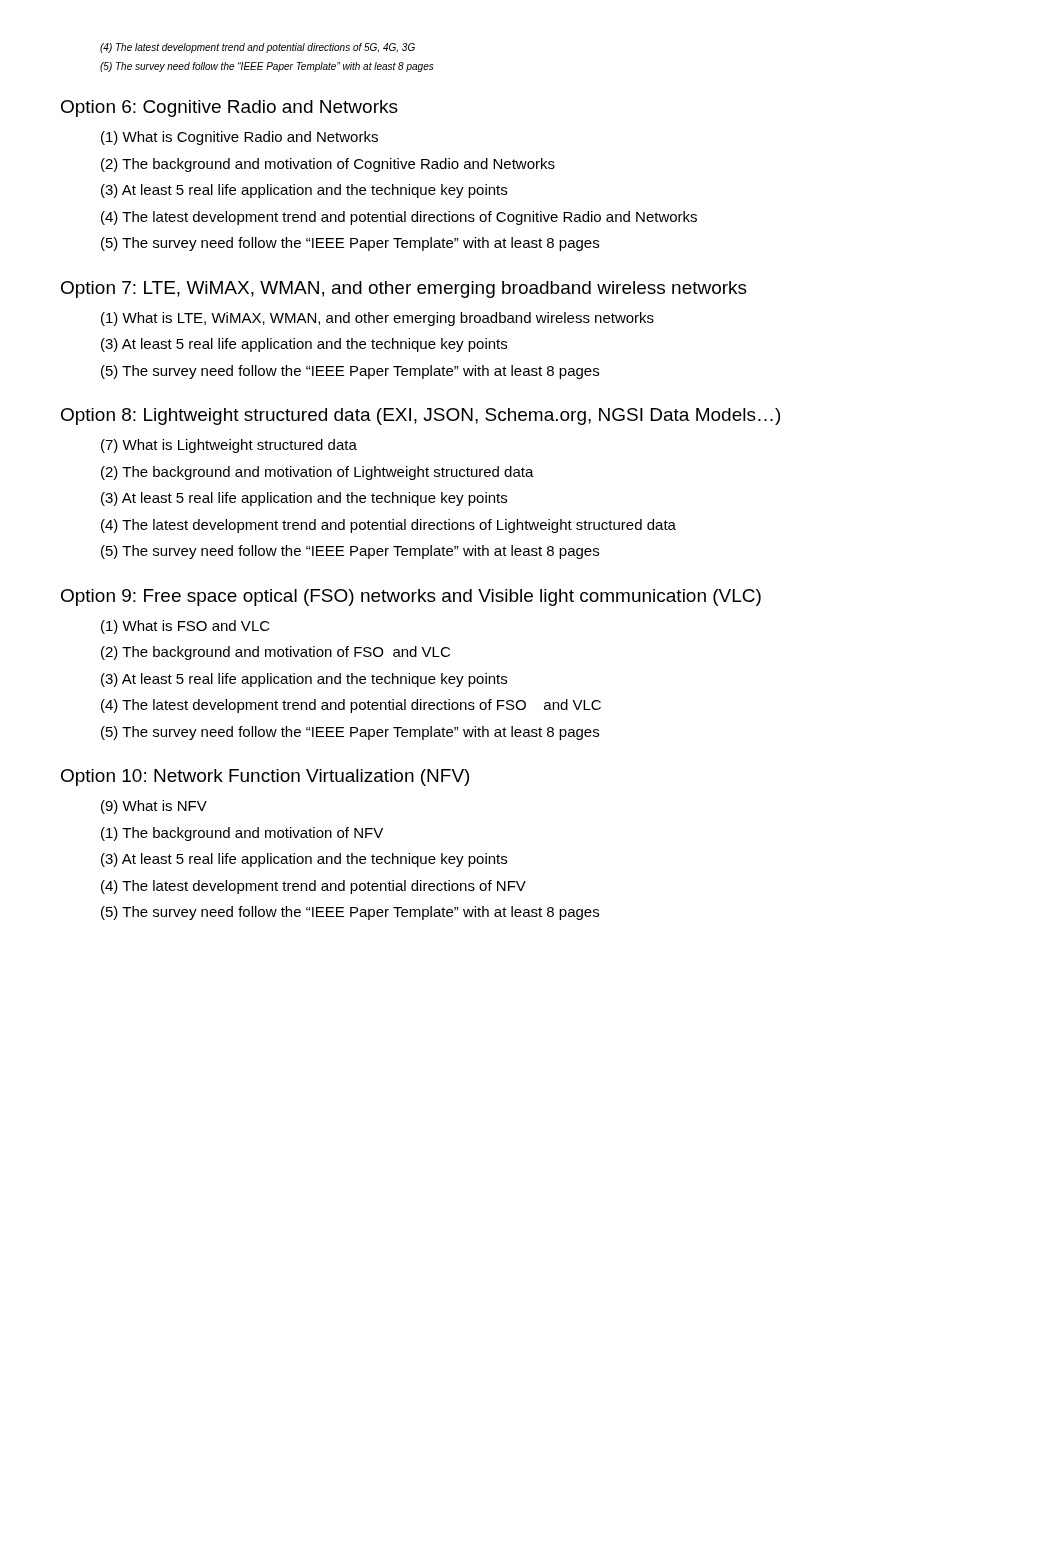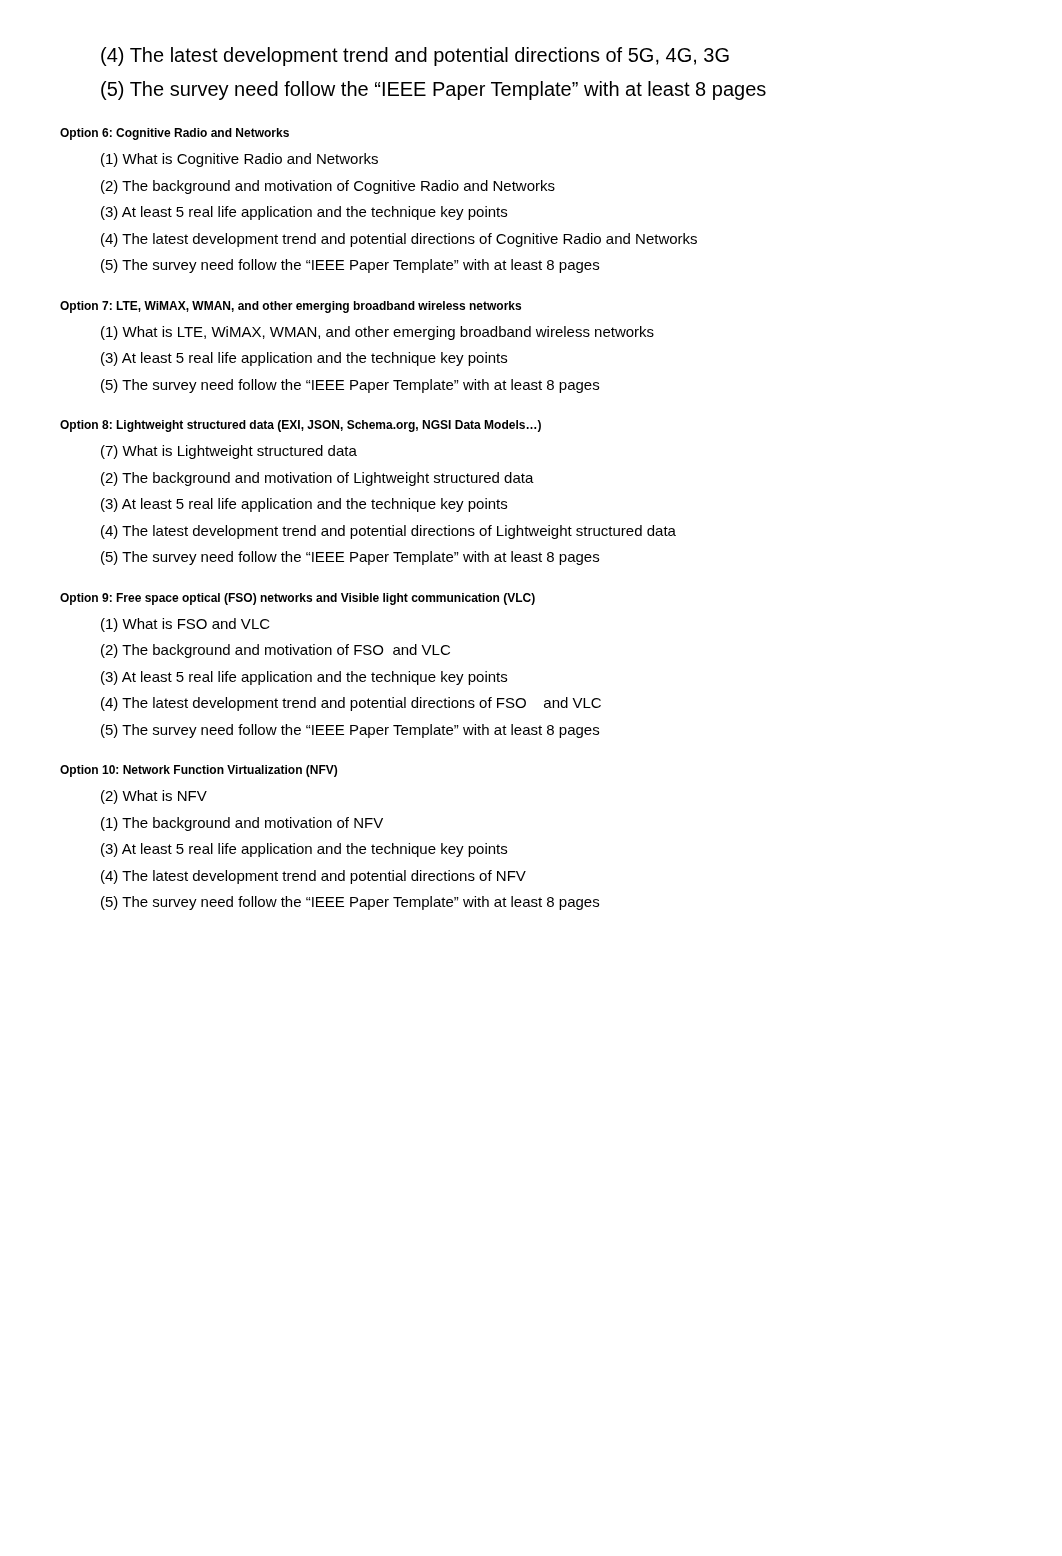--- a/index.html
+++ b/index.html
@@ -16,22 +16,22 @@
       padding: 40px 60px 60px 60px;
       width: 1062px;
       min-height: 1556px;
     }
 
     .section {
       margin-bottom: 22px;
     }
 
     .section-title {
-      font-weight: bold;
-      font-size: 12px;
+      font-weight: normal;
+      font-size: 19px;
       margin-bottom: 8px;
     }
 
     .items {
       list-style: none;
       padding-left: 40px;
     }
 
     .items li {
       margin-bottom: 4px;
@@ -40,22 +40,23 @@
     }
 
     .intro-items {
       list-style: none;
       padding-left: 40px;
       margin-bottom: 22px;
     }
 
     .intro-items li {
       margin-bottom: 4px;
-      font-size: 20px;
+      font-size: 10px;
       line-height: 1.5;
+      font-style: italic;
     }
   </style>
 </head>
 <body>
 
 <ul class="intro-items">
 <li>(4) The latest development trend and potential directions of 5G, 4G, 3G</li>
     <li>(5) The survey need follow the “IEEE Paper Template” with at least 8 pages</li>
   </ul>
 
@@ -94,20 +95,20 @@
         <li>(1) What is FSO&nbsp;and VLC</li>
         <li>(2) The background and motivation of FSO &nbsp;and VLC</li>
         <li>(3) At least 5 real life application and the technique key points</li>
         <li>(4) The latest development trend and potential directions of FSO &nbsp;&nbsp;&nbsp;and VLC</li>
         <li>(5) The survey need follow the “IEEE Paper Template” with at least 8 pages</li>
       </ul>
     </div>
     <div class="section">
       <p class="section-title">Option 10: Network Function Virtualization (NFV)</p>
       <ul class="items">
-        <li>(2) What is NFV</li>
+        <li>(9) What is NFV</li>
         <li>(1) The background and motivation of NFV</li>
         <li>(3) At least 5 real life application and the technique key points</li>
         <li>(4) The latest development trend and potential directions of NFV</li>
         <li>(5) The survey need follow the “IEEE Paper Template” with at least 8 pages</li>
       </ul>
     </div>
   </div>
 
 </body></html>

